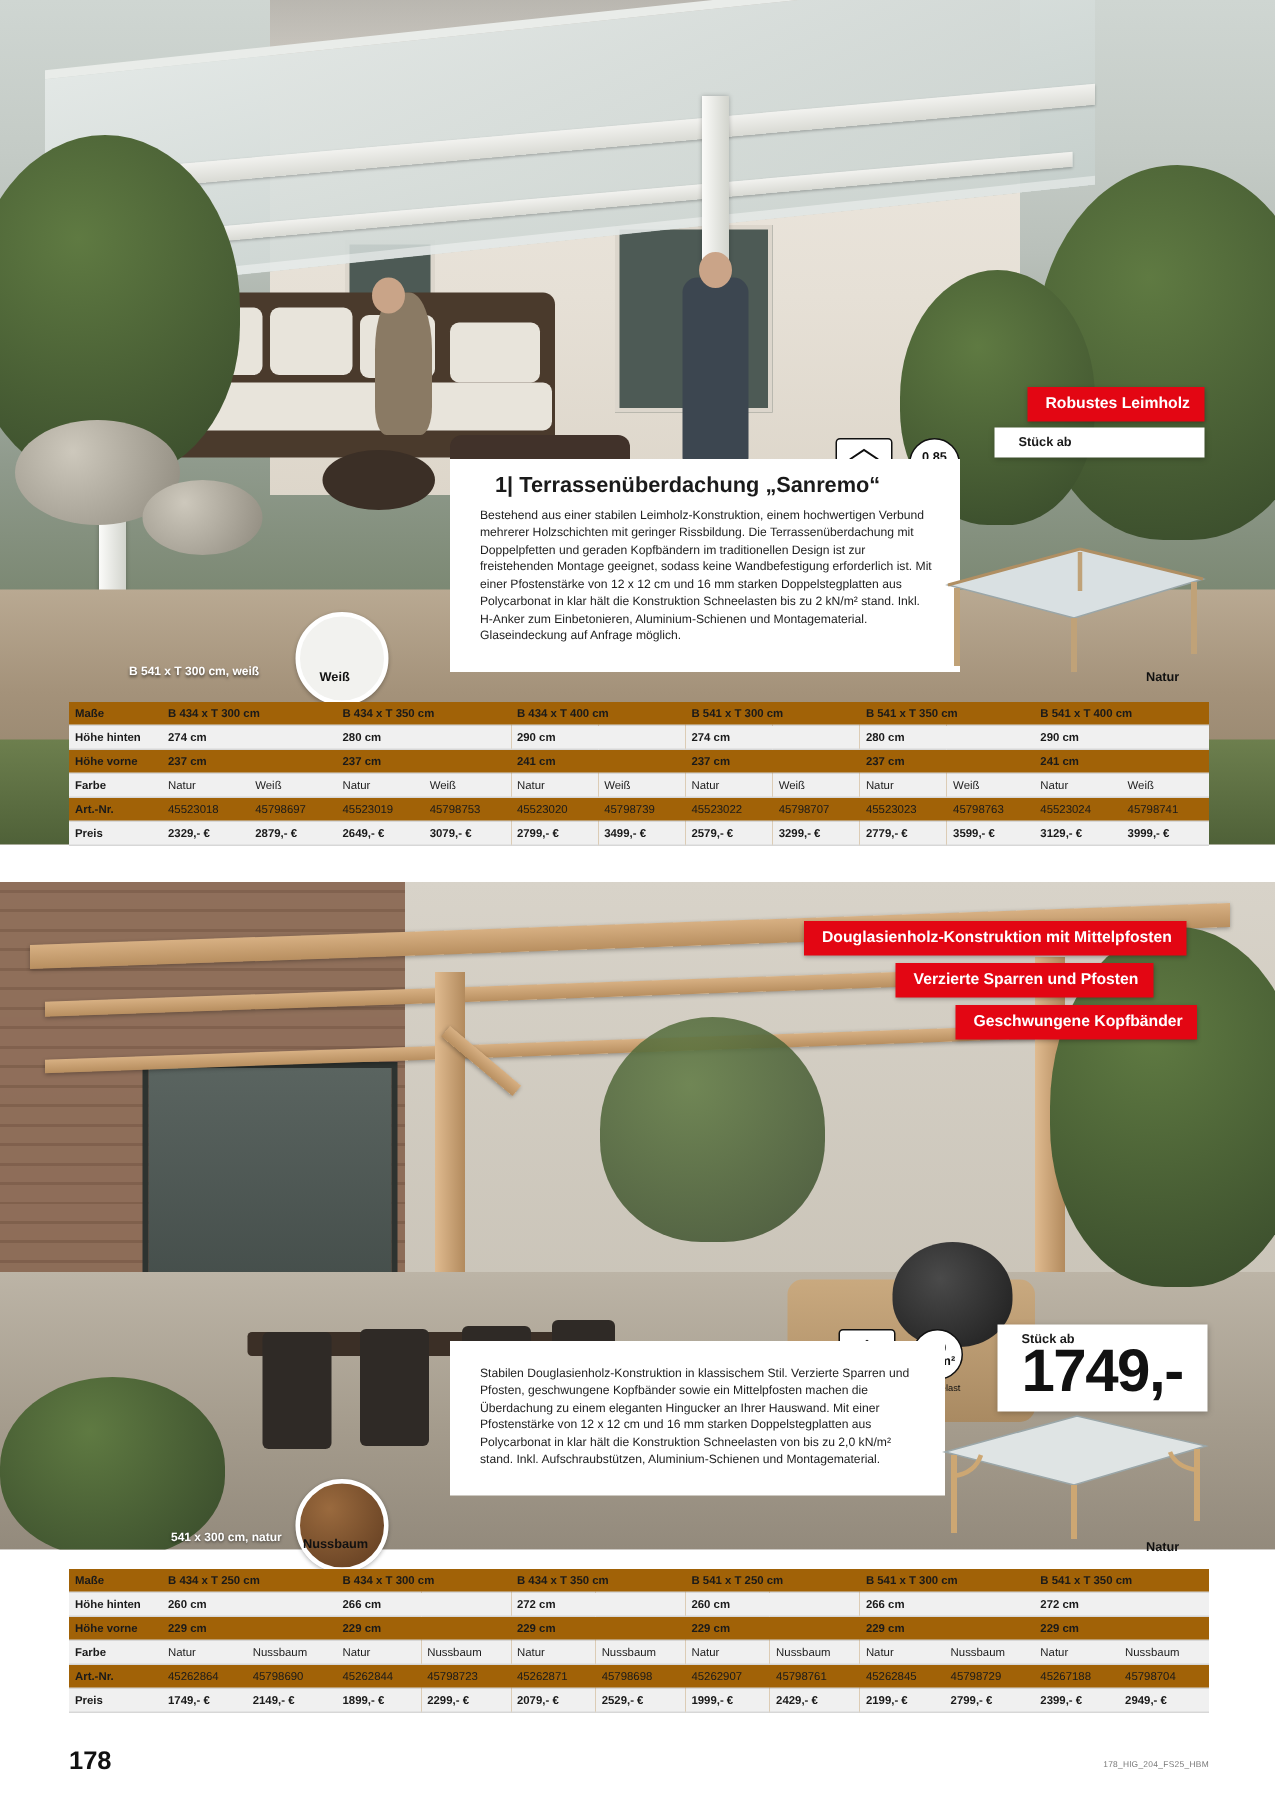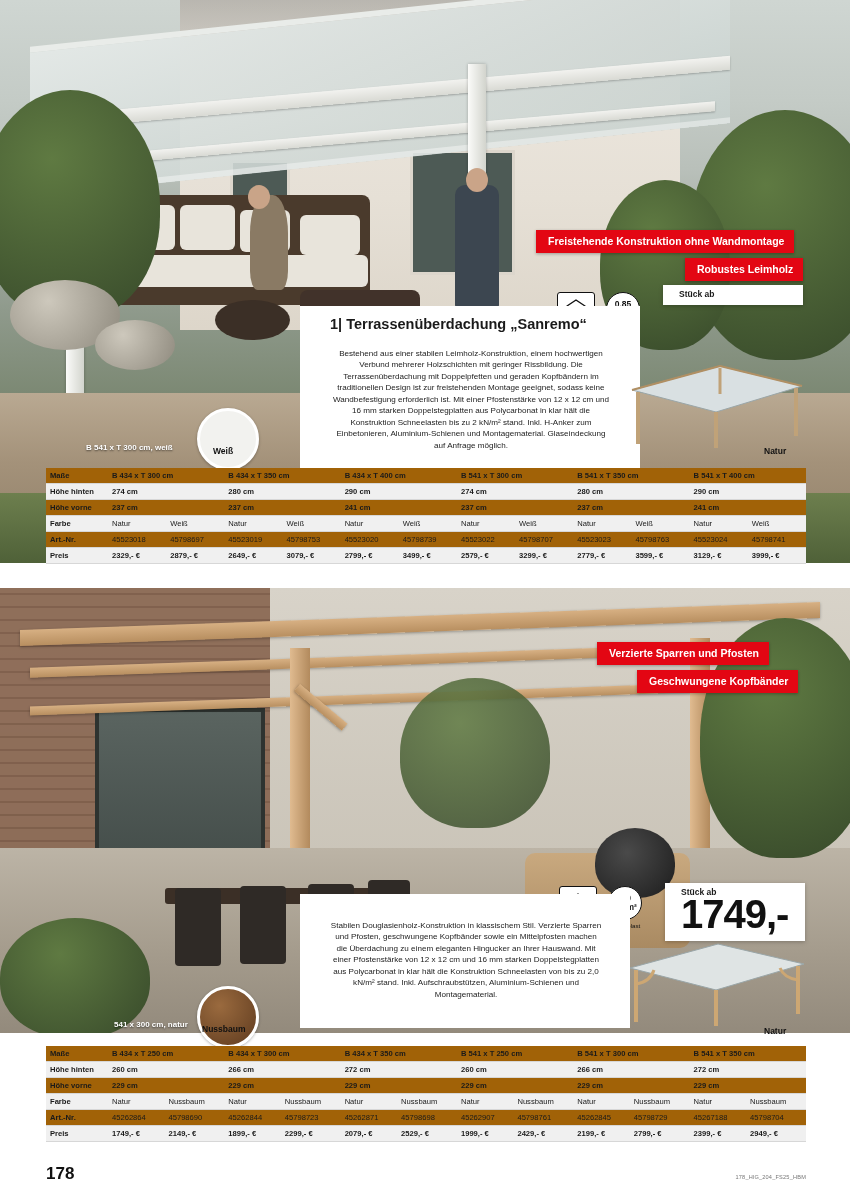--- a/index.html
+++ b/index.html
@@ -189,22 +189,22 @@
   }
   .card-title {
     font-size:14.5px;
     font-weight:bold;
     margin:0 0 6px 16px;
   }
   .card-text {
     font-size:8.1px;
     line-height:1.42;
     color:#222;
-    margin:16px;
-    text-align:center;
+    margin:6px;
+    text-align:left;
   }
 
   
   .badge-row { position:absolute; display:flex; gap:7px; align-items:flex-start; }
   .badge {
     width:40px; text-align:center; font-size:6.2px; color:#111;
   }
   .badge .glyph {
     width:38px; height:30px; margin:0 auto 2px auto;
     border:1.4px solid #111; border-radius:3px;
@@ -306,21 +306,20 @@
 
       <div class="plant" style="left:-20px; top:90px; width:180px; height:230px;"></div>
       <div class="plant" style="left:690px; top:110px; width:190px; height:250px;"></div>
       <div class="plant" style="left:600px; top:180px; width:130px; height:170px;"></div>
       <div class="rock" style="left:10px; top:280px; width:110px; height:70px;"></div>
       <div class="rock" style="left:95px; top:320px; width:80px; height:50px;"></div>
 
       <div class="caption" style="left:86px; top:443px;">B 541 x T 300 cm, weiß</div>
     </div>
 
-    <div class="flag" style="left:536px; top:230px;">Freistehende Konstruktion ohne Wandmontage</div>
     <div class="flag" style="left:685px; top:258px;">Robustes Leimholz</div>
 
     <div class="price-box" style="left:663px; top:285px; width:140px;">
       <span class="price-label">Stück ab</span>
     </div>
 
     <div class="badge-row" style="left:556px; top:292px;">
       <div class="badge">
         <div class="glyph">
           <svg width="22" height="18" viewBox="0 0 22 18" aria-hidden="true">
@@ -463,20 +462,21 @@
       <div class="hottub"></div>
       <div class="grill"></div>
 
       <div class="plant" style="left:700px; top:30px; width:170px; height:240px;"></div>
       <div class="plant" style="left:400px; top:90px; width:150px; height:150px; opacity:.85;"></div>
       <div class="plant" style="left:0px; top:330px; width:150px; height:120px;"></div>
 
       <div class="caption" style="left:114px; top:432px;text-align:right;">541 x 300 cm, natur</div>
     </div>
 
+    <div class="flag" style="left:536px; top:26px;">Douglasienholz-Konstruktion mit Mittelpfosten</div>
     <div class="flag" style="left:597px; top:54px;">Verzierte Sparren und Pfosten</div>
     <div class="flag" style="left:637px; top:82px;">Geschwungene Kopfbänder</div>
 
     <div class="price-box" style="left:665px; top:295px; width:140px;">
       <span class="price-label">Stück ab</span>
       <span class="price-main">1749,-</span>
     </div>
 
     <div class="badge-row" style="left:558px; top:298px;">
       <div class="badge">

